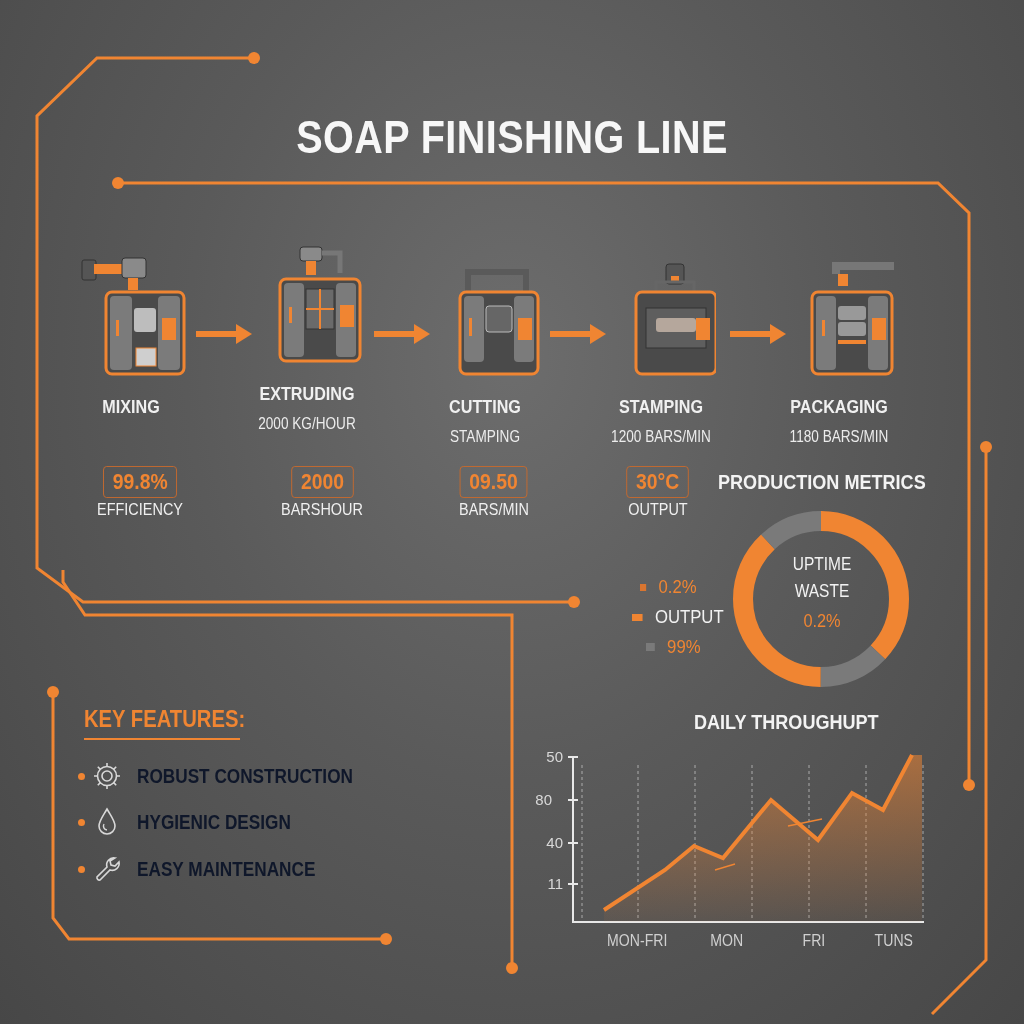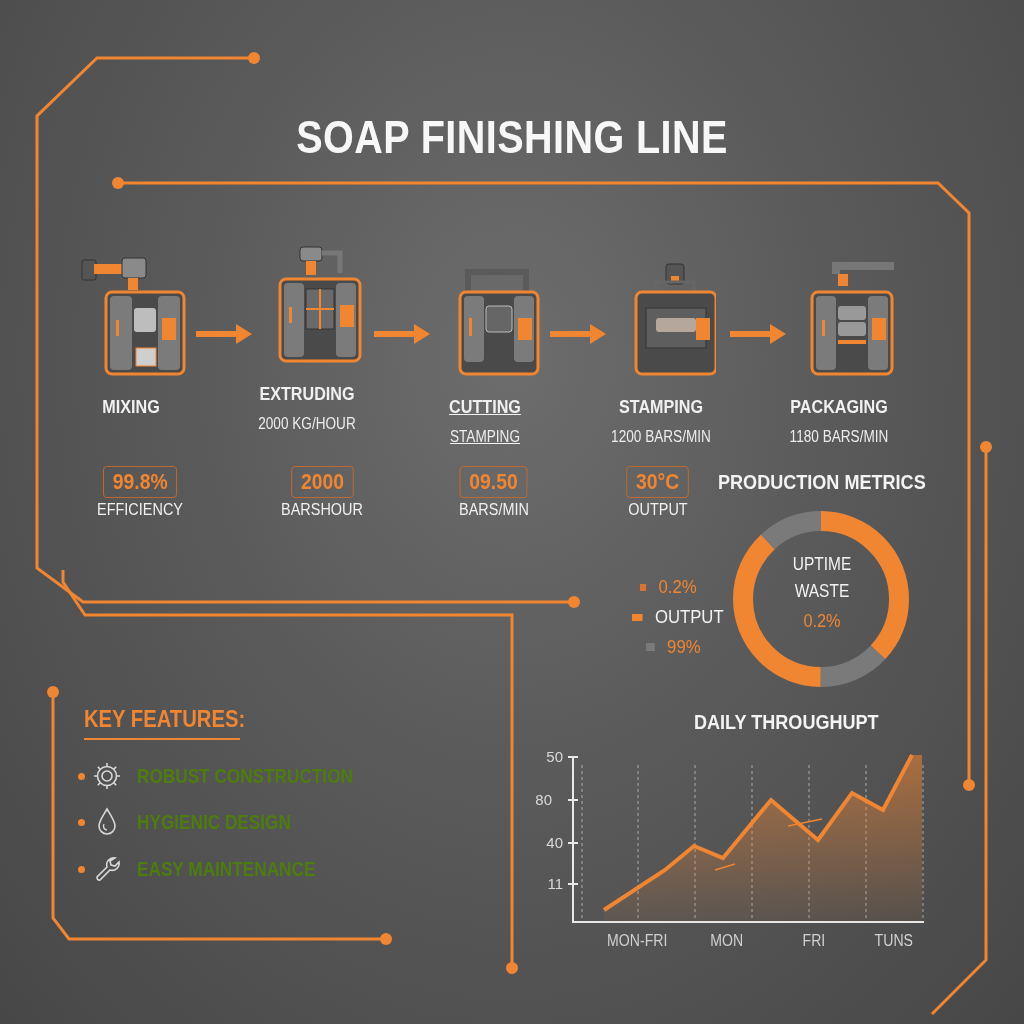--- a/index.html
+++ b/index.html
@@ -27,21 +27,21 @@
     display:inline-block; border:1.5px solid #c56a2e; border-radius:4px;
     padding:2px 10px; font-size:22px; font-weight:bold; color:#f08532;
     transform:scaleX(0.88);
   }
   .metric-label { font-size:17px; color:#f0f0f0; margin-top:2px; transform:scaleX(0.85); white-space:nowrap; }
   .section-title { font-size:21px; font-weight:bold; color:#f3f3f3; transform:scaleX(0.86); transform-origin:left; white-space:nowrap; }
   .legend-row { position:absolute; display:flex; align-items:center; gap:14px; font-size:19px; transform:scaleX(0.88); transform-origin:left; }
   .sw { width:10px; height:9px; display:inline-block; }
   .kf-title { position:absolute; left:84px; top:706px; font-size:23px; font-weight:bold; color:#f08532; transform:scaleX(0.88); transform-origin:left; white-space:nowrap; }
   .kf-underline { position:absolute; left:84px; top:738px; width:156px; height:2px; background:#f08532; }
-  .kf-item { position:absolute; left:78px; display:flex; align-items:center; font-size:20px; font-weight:bold; color:#4d7c0f; white-space:nowrap; }
+  .kf-item { position:absolute; left:78px; display:flex; align-items:center; font-size:20px; font-weight:bold; color:#0f172a; white-space:nowrap; }
   .kf-dot { width:7px; height:7px; border-radius:50%; background:#f08532; margin-right:6px; }
   .kf-icon { width:32px; height:32px; margin-right:14px; }
   .kf-text { transform:scaleX(0.86); transform-origin:left; display:inline-block; }
   .ytick { position:absolute; font-size:15px; color:#d8d8d8; width:30px; text-align:right; }
   .xtick { position:absolute; font-size:16px; color:#d0d0d0; transform:scaleX(0.88); white-space:nowrap; }
 </style>
 </head>
 <body>
 
 <svg class="circuit" viewBox="0 0 1024 1024">
@@ -96,21 +96,21 @@
     <line x1="68" y1="46" x2="68" y2="86" stroke="#f08532" stroke-width="2"></line>
     <line x1="54" y1="66" x2="82" y2="66" stroke="#f08532" stroke-width="2"></line>
     <rect x="88" y="62" width="14" height="22" fill="#f08532"></rect>
     <rect x="37" y="64" width="3" height="16" fill="#f08532"></rect>
   </svg>
   <div class="stage-name">EXTRUDING</div>
   <div class="stage-sub">2000 KG/HOUR</div>
 </div>
 <div class="arrow" style="left:374px; top:331px; width:42px;"></div>
 
-<div class="stage" style="left:410px; top:256px;text-decoration:underline;">
+<div class="stage" style="left:410px; top:256px;">
   <svg class="machine" viewBox="0 0 110 130">
     <path d="M38 36 V16 H96 V36" stroke="#5a5a5a" stroke-width="6" fill="none"></path>
     <rect x="30" y="36" width="78" height="82" rx="6" fill="#4a4a4a" stroke="#f08532" stroke-width="3"></rect>
     <rect x="34" y="40" width="20" height="66" rx="4" fill="#7b7b7b"></rect>
     <rect x="84" y="40" width="20" height="66" rx="4" fill="#7b7b7b"></rect>
     <rect x="56" y="50" width="26" height="26" rx="3" fill="#666" stroke="#bbb"></rect>
     <rect x="88" y="62" width="14" height="22" fill="#f08532"></rect>
     <rect x="39" y="62" width="3" height="18" fill="#f08532"></rect>
   </svg>
   <div class="stage-name">CUTTING</div>

